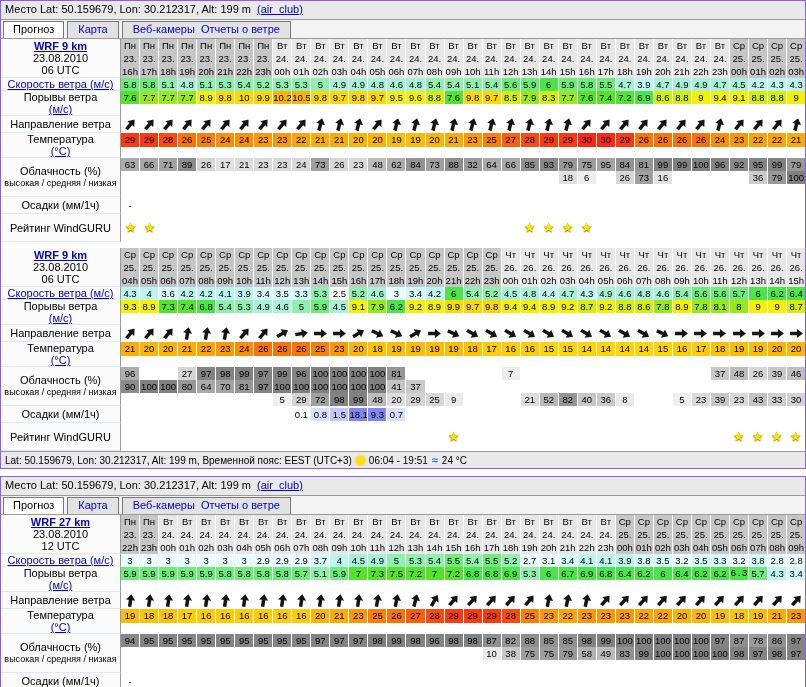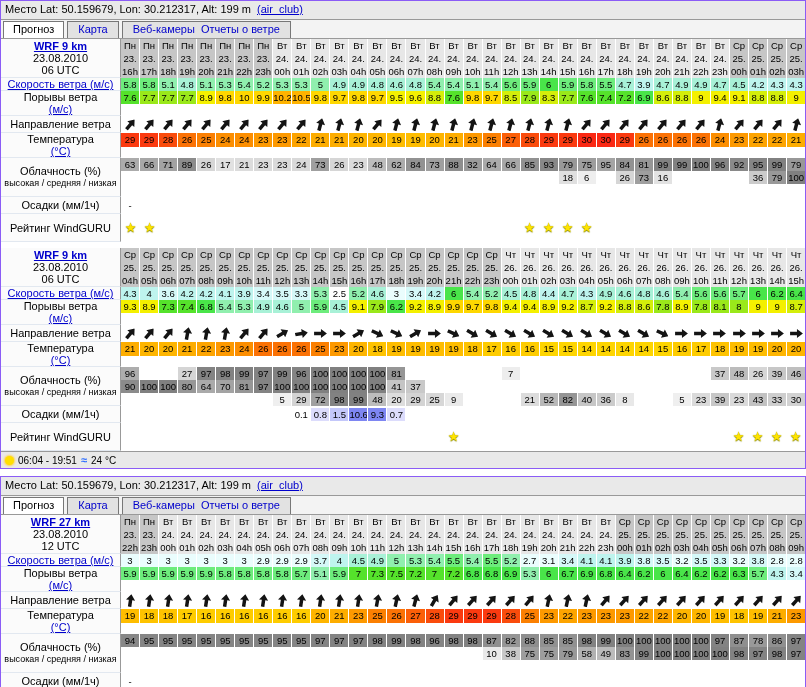--- a/index.html
+++ b/index.html
@@ -1282,21 +1282,21 @@
               <div class="cell"></div>
               <div class="cell"></div>
               <div class="cell"></div>
               <div class="cell"></div>
               <div class="cell"></div>
               <div class="cell"></div>
               <div class="cell"></div>
               <div class="cell" style="background: rgb(255, 255, 255);">0.1</div>
               <div class="cell" style="background: rgb(220, 220, 252);">0.8</div>
               <div class="cell" style="background: rgb(195, 199, 250);">1.5</div>
-              <div class="cell" style="background: rgb(126, 134, 242);">10.6</div>
+              <div class="cell" style="background: rgb(126, 134, 242);">18.1</div>
               <div class="cell" style="background: rgb(126, 134, 242);">9.3</div>
               <div class="cell" style="background: rgb(220, 220, 252);">0.7</div>
               <div class="cell"></div>
               <div class="cell"></div>
               <div class="cell"></div>
               <div class="cell"></div>
               <div class="cell"></div>
               <div class="cell"></div>
               <div class="cell"></div>
               <div class="cell"></div>
@@ -1354,20 +1354,21 @@
               <div class="cell"></div>
               <div class="cell"><span class="star">★</span></div>
               <div class="cell"><span class="star">★</span></div>
               <div class="cell"><span class="star">★</span></div>
               <div class="cell"><span class="star">★</span></div>
             </div>
           </div>
         </div>
       </div>
     <div class="footerbar">
+      <span>Lat: 50.159679, Lon: 30.212317, Alt: 199 m, Временной пояс: EEST (UTC+3)</span>
       <span class="sun-icon"></span>
       <span>06:04 - 19:51</span>
       <span class="wave-icon">≈</span>
       <span>24 °C</span>
     </div>
   </section>
 
   <section class="panel" id="panel-1">
     <div class="titlebar">
       <span>Место Lat: 50.159679, Lon: 30.212317, Alt: 199 m</span><a class="loc-link">(air_club)</a>
@@ -1642,21 +1643,21 @@
               <div class="cell" style="background: rgb(73, 229, 73);">6</div>
               <div class="cell" style="background: rgb(73, 229, 73);">6.7</div>
               <div class="cell" style="background: rgb(73, 229, 73);">6.9</div>
               <div class="cell" style="background: rgb(73, 229, 73);">6.8</div>
               <div class="cell" style="background: rgb(73, 229, 73);">6.4</div>
               <div class="cell" style="background: rgb(73, 229, 73);">6.2</div>
               <div class="cell" style="background: rgb(73, 229, 73);">6</div>
               <div class="cell" style="background: rgb(73, 229, 73);">6.4</div>
               <div class="cell" style="background: rgb(73, 229, 73);">6.2</div>
               <div class="cell" style="background: rgb(73, 229, 73);">6.2</div>
-              <div class="cell" style="background: rgb(73, 229, 73);">6.3</div>
+              <div class="cell" style="background: rgb(73, 229, 73); font-family: Liberation Mono, monospace;">6.3</div>
               <div class="cell" style="background: rgb(109, 236, 124);">5.7</div>
               <div class="cell" style="background: rgb(190, 244, 238);">4.3</div>
               <div class="cell" style="background: rgb(213, 248, 248);">3.4</div>
             </div>
           </div>
           <div class="row r-arrows">
             <div class="lblcol">
               <span>Направление ветра</span>
             </div>
             <div class="cells">

